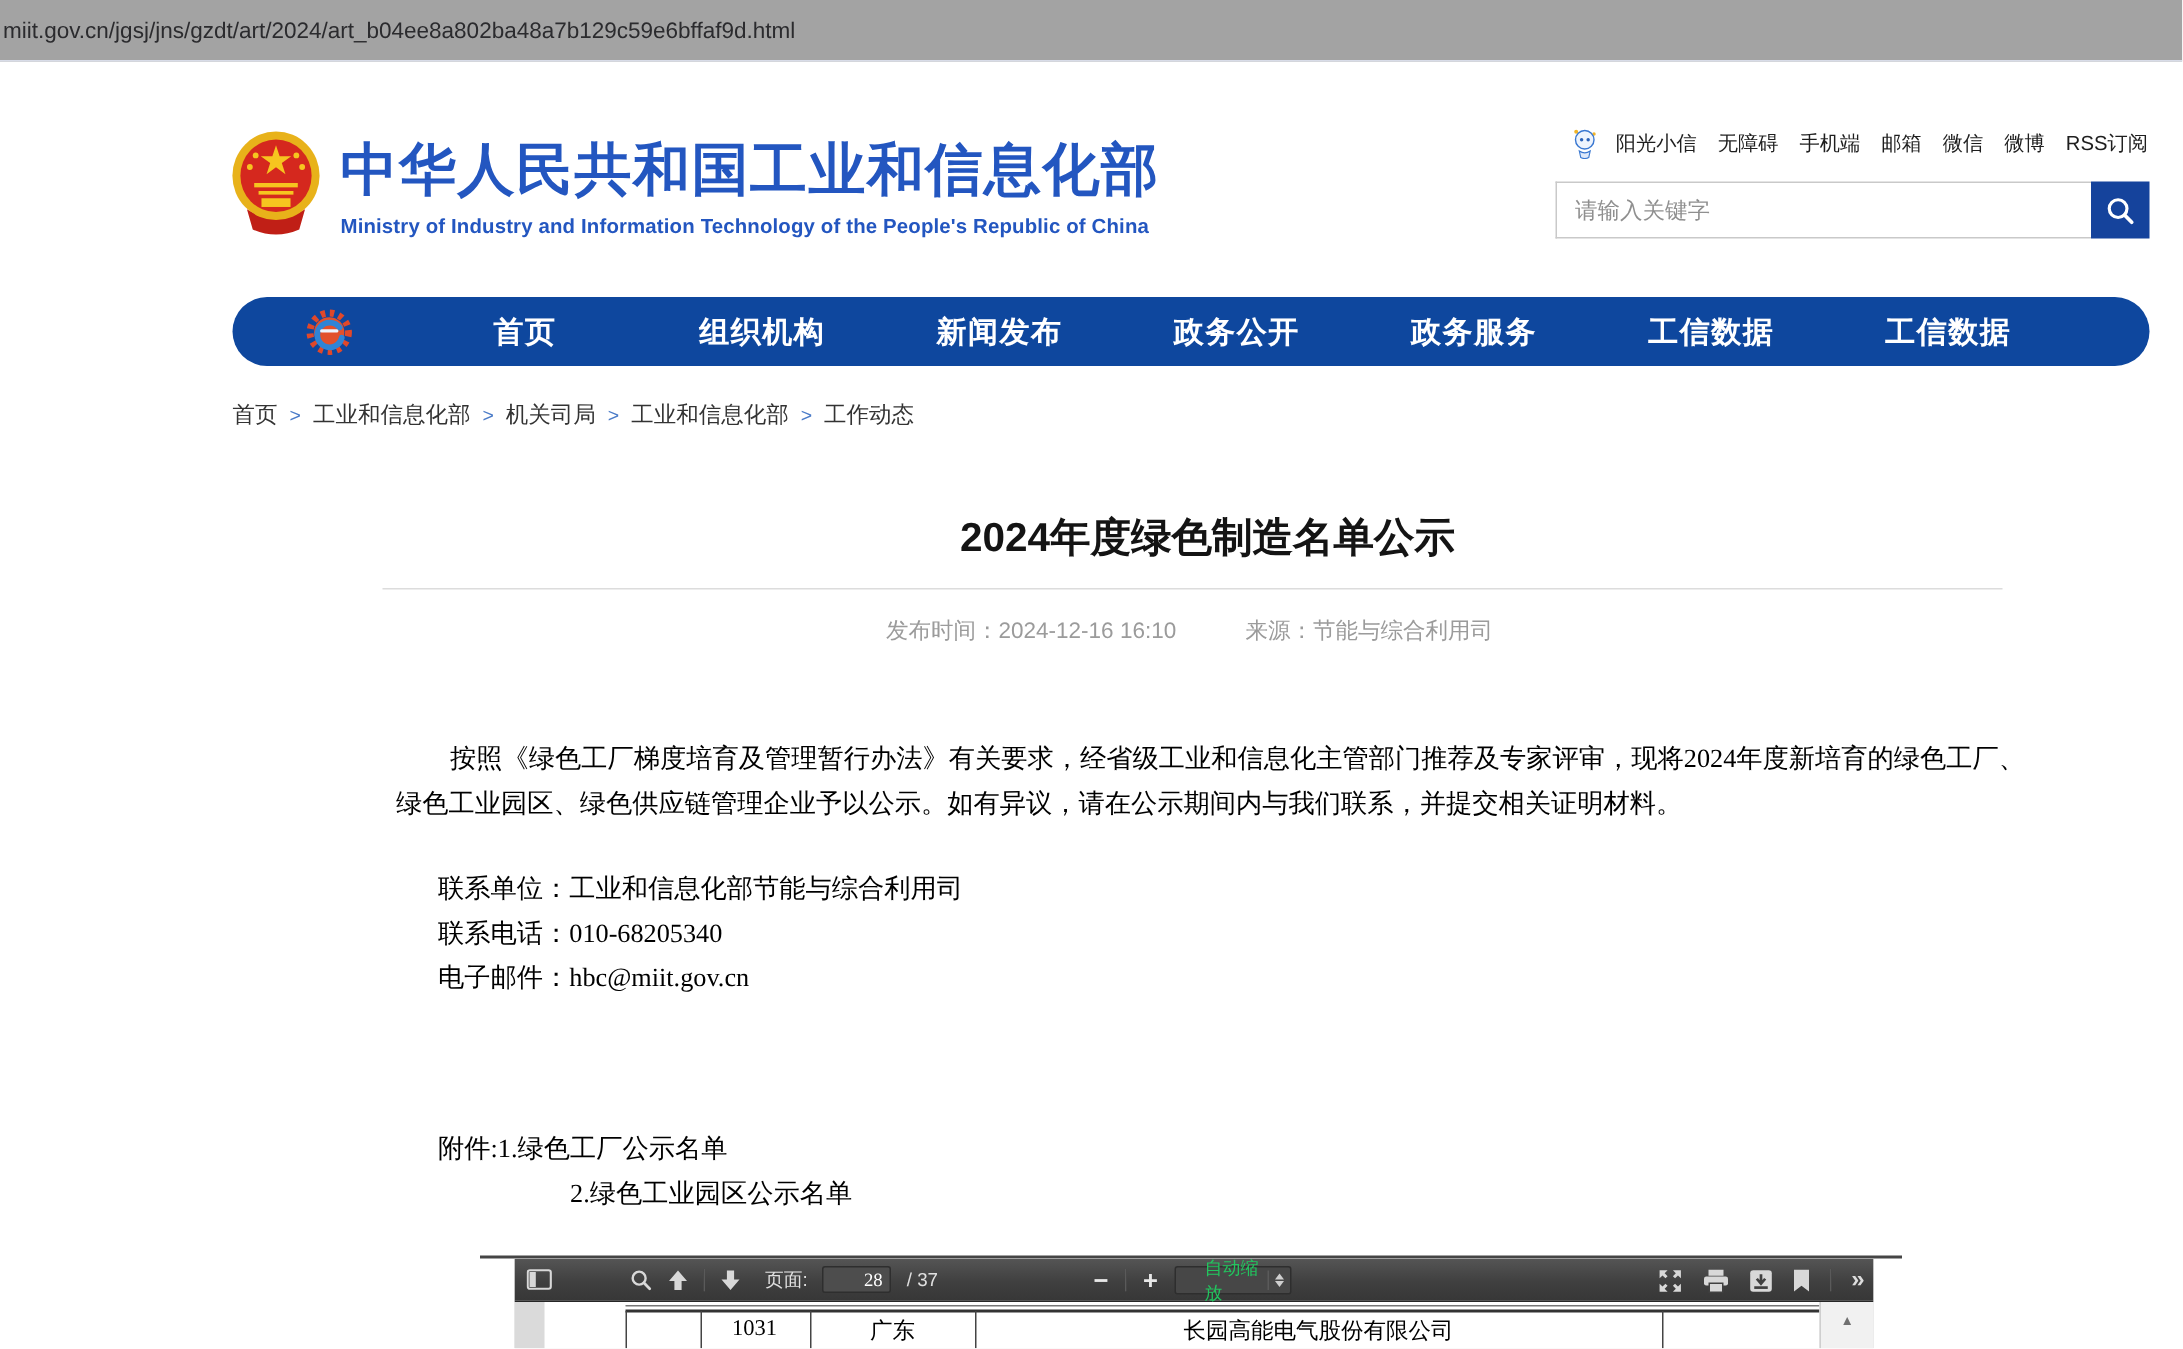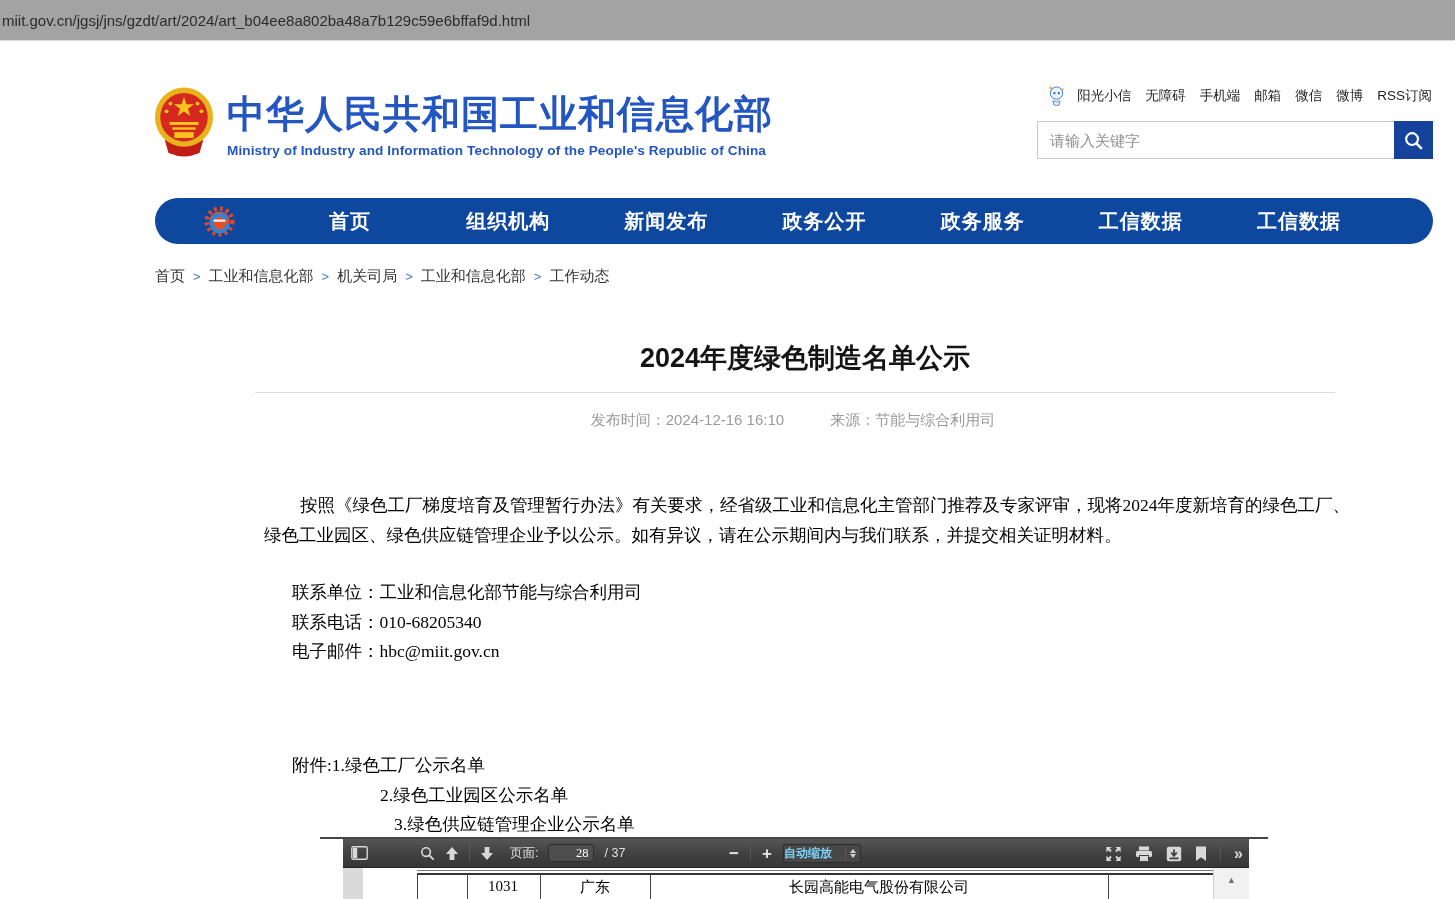--- a/index.html
+++ b/index.html
@@ -69,22 +69,22 @@
   .tb-divider { width:1px; height:15px; background:#272727; border-right:1px solid #5a5a5a; }
   #tg-left { display:flex; align-items:center; gap:10px; margin-left:8px; }
   #find-btn { margin-left:42px; }
   #page-label { font-size:12.5px; margin-left:6px; white-space:nowrap; }
   #page-input { width:46px; height:18px; background:#4d4d4d; border:1px solid #2e2e2e;
     border-radius:2px; color:#fff; font-size:12.5px; text-align:right; padding-right:5px; outline:none;font-family:Liberation Serif, serif; }
   #page-total { font-size:12.5px; white-space:nowrap; }
   #tg-center { position:absolute; left:384px; top:0; height:29px; display:flex; align-items:center; gap:9px; }
   .zoom-txt { font-size:17px; font-weight:bold; color:#e8e8e8; width:14px; text-align:center; cursor:pointer; }
   #zoom-select { width:78px; height:19px; background:#474747; border:1px solid #2e2e2e; border-radius:2px;
-    display:flex; align-items:center; justify-content:space-between; padding:0 4px 0 0;
-    font-size:12px; color:#7dd3fc; cursor:pointer;font-weight:bold; }
+    display:flex; align-items:center; justify-content:space-between; padding:0 4px 0 19px;
+    font-size:12px; color:#22c55e; cursor:pointer; }
   #zoom-carets { display:flex; flex-direction:column; gap:1px; border-left:1px solid #5a5a5a; padding-left:4px; height:13px; justify-content:center; }
   .caret-up { width:0; height:0; border-left:3.5px solid transparent; border-right:3.5px solid transparent; border-bottom:4px solid #cfcfcf; }
   .caret-dn { width:0; height:0; border-left:3.5px solid transparent; border-right:3.5px solid transparent; border-top:4px solid #cfcfcf; }
   #tg-right { position:absolute; right:8px; top:0; height:29px; display:flex; align-items:center; gap:13px; }
   #more-tools { font-size:16px; font-weight:bold; color:#dcdcdc; cursor:pointer; letter-spacing:-2px; }
 
   #pdf-body { position:relative; height:31px; display:flex; }
   #pdf-margin-left { width:20px; background:#dadada; }
   #pdf-page { flex:1; background:#fff; position:relative; }
   .t-hline1 { position:absolute; left:54px; width:796px; top:2px; height:1px; background:#777; }
@@ -196,21 +196,20 @@
 
   <div id="article-info" class="serif">
     <div>联系单位：工业和信息化部节能与综合利用司</div>
     <div>联系电话：010-68205340</div>
     <div>电子邮件：hbc@miit.gov.cn</div>
   </div>
 
   <div id="article-atts" class="serif">
     <div class="att-0">附件:1.绿色工厂公示名单</div>
     <div class="att-1">2.绿色工业园区公示名单</div>
-    <div class="att-2">3.绿色供应链管理企业公示名单</div>
   </div>
 
   <div id="pdf-topline"></div>
   <div id="pdf">
     <div id="pdf-toolbar">
       <div id="tg-left">
         <span class="tb-btn">
           <svg width="17" height="14" viewBox="0 0 17 14">
             <rect x="0.8" y="0.8" width="15.4" height="12.4" rx="1.5" fill="none" stroke="#d8d8d8" stroke-width="1.4"></rect>
             <rect x="2" y="2" width="4.2" height="10" fill="#d8d8d8"></rect>

